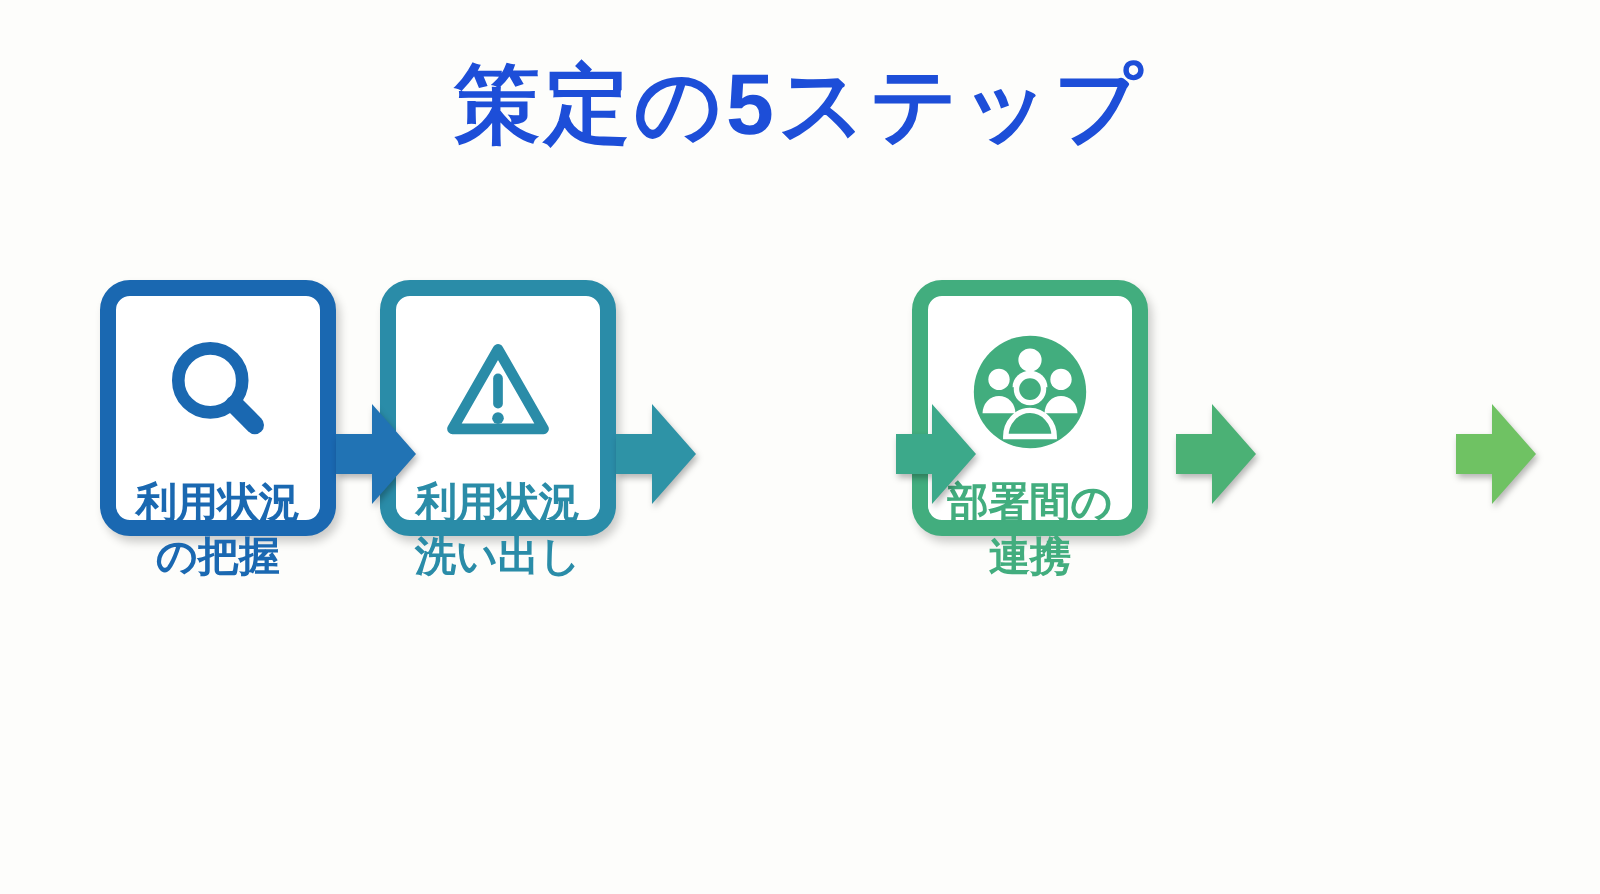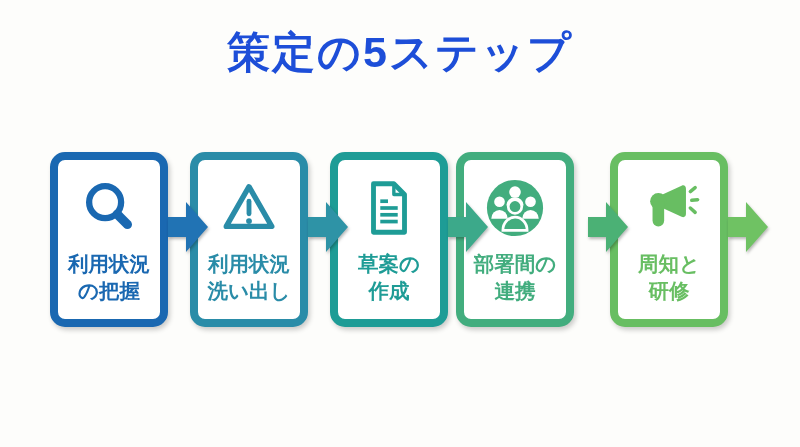--- a/index.html
+++ b/index.html
@@ -7,26 +7,25 @@
     position:relative; width:800px; height:447px;
     background:#FDFDFB; overflow:hidden;
     font-family:"Liberation Sans","DejaVu Sans",sans-serif;
   }
   .title {
     position:absolute; top:24px; left:0; width:100%;
     text-align:center; font-size:43px; font-weight:800;
     letter-spacing:2px; color:#1B1B1B;
   }
   .step-box {
-    position:absolute; top:140px; width:118px; height:175px;
+    position:absolute; top:140px; width:118px; height:128px;
     box-sizing:border-box; border:8px solid #333; border-radius:15px;
     background:#ffffff; box-shadow:2px 3px 5px rgba(0,0,0,0.20);
     display:flex; flex-direction:column; align-items:center;
     padding-top:17px;
-    margin-top:12px;
   }
   .step-icon { width:62px; height:62px; flex:0 0 auto; }
   .step-label {
     margin-top:11px; font-size:20.5px; font-weight:bold;
     line-height:1.32; text-align:center; white-space:pre-line;
   }
   .flow-arrow {
     position:absolute; top:202px; width:40px; height:50px; z-index:5;
     filter:drop-shadow(1.5px 2px 1.5px rgba(0,0,0,0.28));
   }
@@ -50,61 +49,37 @@
   <div class="step-box" style="left: 190px; border-color: rgb(42, 140, 168);">
     <svg class="step-icon" viewBox="0 0 64 64" style="color: rgb(42, 140, 168);">
       <polygon points="32,10 55.5,51 8.5,51" fill="none" stroke="currentColor" stroke-width="5.5" stroke-linejoin="round"></polygon>
       <line x1="32" y1="25" x2="32" y2="38" stroke="currentColor" stroke-width="5" stroke-linecap="round"></line>
       <circle cx="32" cy="45.5" r="3" fill="currentColor"></circle>
     </svg>
     <div class="step-label" style="color: rgb(42, 140, 168);">利用状況
 洗い出し</div>
   </div>
 
-  <div class="step-box" style="left: 330px; border-color: rgb(30, 156, 150);">
-    <svg class="step-icon" viewBox="0 0 64 64" style="color: rgb(30, 156, 150);">
-      <path d="M16 7 H37 L48 18 V57 H16 Z" fill="none" stroke="currentColor" stroke-width="5" stroke-linejoin="round"></path>
-      <path d="M37 7 V18 H48" fill="none" stroke="currentColor" stroke-width="3.5" stroke-linejoin="round"></path>
-      <line x1="23" y1="25" x2="31" y2="25" stroke="currentColor" stroke-width="3.8"></line>
-      <line x1="23" y1="32" x2="41" y2="32" stroke="currentColor" stroke-width="3.8"></line>
-      <line x1="23" y1="39" x2="41" y2="39" stroke="currentColor" stroke-width="3.8"></line>
-      <line x1="23" y1="46" x2="41" y2="46" stroke="currentColor" stroke-width="3.8"></line>
-    </svg>
-    <div class="step-label" style="color: rgb(30, 156, 150);">草案の
-作成</div>
-  </div>
 
   <div class="step-box" style="left: 456px; border-color: rgb(66, 173, 126);">
     <svg class="step-icon" viewBox="0 0 64 64" style="color: rgb(66, 173, 126);">
       <circle cx="32" cy="32" r="29" fill="currentColor"></circle>
       <circle cx="32" cy="15.5" r="6" fill="#ffffff"></circle>
       <path d="M23 29.5 a9 8.5 0 0 1 18 0 Z" fill="#ffffff"></path>
       <circle cx="16" cy="25.5" r="5.5" fill="#ffffff"></circle>
       <path d="M7.5 43 a8.5 9 0 0 1 17 0 Z" fill="#ffffff"></path>
       <circle cx="48" cy="25.5" r="5.5" fill="#ffffff"></circle>
       <path d="M39.5 43 a8.5 9 0 0 1 17 0 Z" fill="#ffffff"></path>
       <circle cx="32" cy="30.5" r="7" fill="currentColor" stroke="#ffffff" stroke-width="2.8"></circle>
       <path d="M19.5 55 a12.5 13.5 0 0 1 25 0 Z" fill="currentColor" stroke="#ffffff" stroke-width="2.8"></path>
     </svg>
     <div class="step-label" style="color: rgb(66, 173, 126);">部署間の
 連携</div>
   </div>
 
-  <div class="step-box" style="left: 610px; border-color: rgb(104, 190, 98);">
-    <svg class="step-icon" viewBox="0 0 64 64" style="color: rgb(104, 190, 98);">
-      <path d="M23 19 L45 9 C47.5 7.8 49.5 9.2 49.5 12 L49.5 38 C49.5 40.8 47.5 42.2 45 41 L23 31 Z" fill="currentColor"></path>
-      <circle cx="21" cy="25" r="8.5" fill="currentColor"></circle>
-      <path d="M15 25 h12 v20 a6 6 0 0 1 -12 0 Z" fill="currentColor"></path>
-      <line x1="54" y1="15" x2="59" y2="11" stroke="currentColor" stroke-width="3.6" stroke-linecap="round"></line>
-      <line x1="55.5" y1="24" x2="61.5" y2="23.5" stroke="currentColor" stroke-width="3.6" stroke-linecap="round"></line>
-      <line x1="54" y1="32" x2="59" y2="36.5" stroke="currentColor" stroke-width="3.6" stroke-linecap="round"></line>
-    </svg>
-    <div class="step-label" style="color: rgb(104, 190, 98);">周知と
-研修</div>
-  </div>
 
   <svg class="flow-arrow" style="left: 168px; color: rgb(33, 115, 180);" viewBox="0 0 40 50">
     <path d="M0 15 H18 V0 L40 25 L18 50 V35 H0 Z" fill="currentColor"></path>
   </svg>
   <svg class="flow-arrow" style="left: 308px; color: rgb(46, 147, 166);" viewBox="0 0 40 50">
     <path d="M0 15 H18 V0 L40 25 L18 50 V35 H0 Z" fill="currentColor"></path>
   </svg>
   <svg class="flow-arrow" style="left: 448px; color: rgb(60, 169, 138);" viewBox="0 0 40 50">
     <path d="M0 15 H18 V0 L40 25 L18 50 V35 H0 Z" fill="currentColor"></path>
   </svg>

